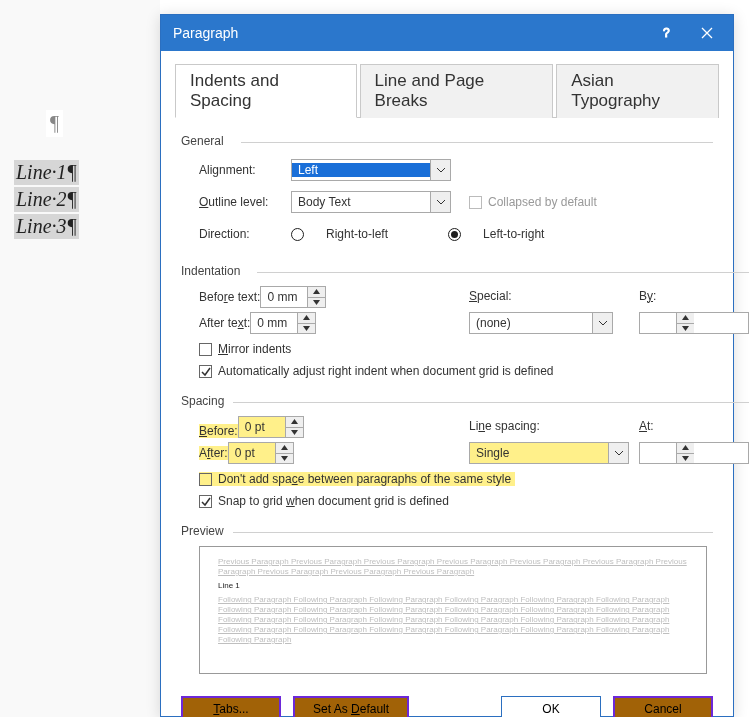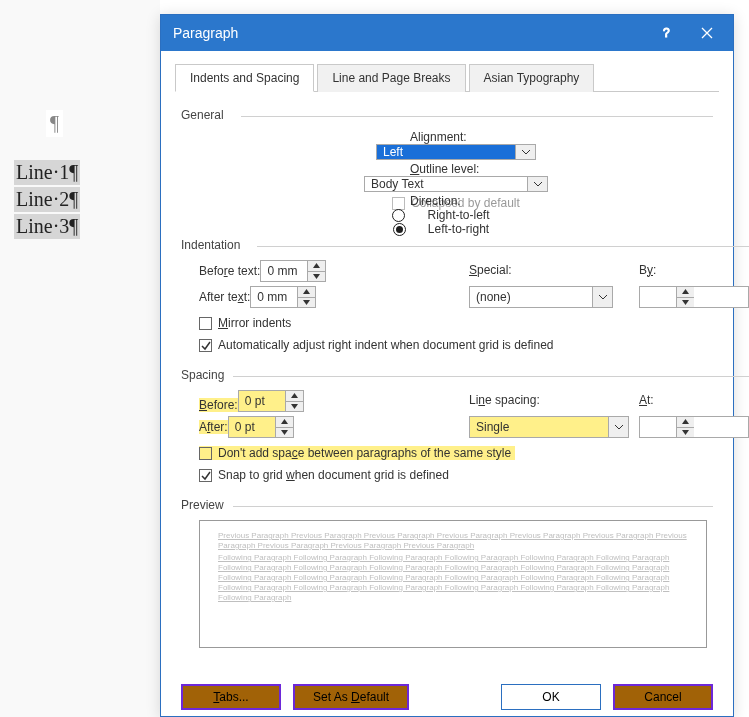--- a/index.html
+++ b/index.html
@@ -17,21 +17,21 @@
     left: 0; top: 0;
     width: 160px; height: 717px;
     background: #f9f9f9;
   }
   .doc-lines {
     position: absolute; top: 160px; left: 14px;
     font-family: "Times New Roman", serif; font-size: 20px; color: #222;
   }
   .doc-lines .pilcrow-top { position: absolute; top: -50px; left: 32px; color: #888; background: #fff; padding: 2px 4px;}
   .doc-lines .sel { background: #d6d6d6; padding: 1px 2px; margin-bottom: 2px; display: inline-block; }
-  .doc-lines .ln { display:block; margin-bottom: 2px;}
+  .doc-lines .ln { display:block; margin-bottom: 2px; font-style: italic;}
 
   .dialog {
     position: absolute;
     left: 160px; top: 14px;
     width: 574px; height: 703px;
     background: #fff;
     border: 1px solid #2b6fc0;
     box-shadow: 0 2px 14px rgba(0,0,0,.14);
     display: flex; flex-direction: column;
   }
@@ -42,21 +42,21 @@
   .titlebar .title { font-size: 14px; }
   .titlebar .spacer { flex: 1; }
   .titlebar .tbtn { width: 40px; height: 36px; display:flex; align-items:center; justify-content:center; color:#fff; }
   .titlebar .tbtn svg { width:12px; height:12px; stroke:#fff; }
 
   .tabs {
     display:flex; gap: 3px; margin: 12px 14px 0 14px;
     border-bottom: 1px solid #c9c9c9;
   }
   .tab {
-    padding: 6px 14px; font-size: 12px;
+    padding: 6px 14px; font-size: 17px;
     border: 1px solid #c9c9c9; border-bottom: none;
     background: #f1f1f1; color: #333;
     position: relative; top: 1px;
   }
   .tab.active { background: #fff; border-bottom: 1px solid #fff; }
 
   .content {
     flex: 1; padding: 10px 20px 6px 20px; color: #333;
   }
   fieldset { border: none; margin-bottom: 6px; }
@@ -65,21 +65,21 @@
     position: relative;
   }
   .legend::after {
     content: ""; position: absolute; left: 60px; right: 0; top: 8px;
     height: 1px; background: #d0d0d0;
   }
   .legend.spacing::after { left: 52px; }
   .legend.ind::after { left: 76px; }
   .legend.prev::after { left: 52px; }
 
-  .row { display:flex; align-items:center; height: 28px; margin-left: 18px; margin-bottom: 4px; flex-direction: column; }
+  .row { display:flex; align-items:center; height: 28px; margin-left: 18px; margin-bottom: 4px; }
   .row .label { width: 92px; }
   .u { text-decoration: underline; }
   .hl { background: #fff08a; }
 
   .combo {
     display:flex; align-items:center; height: 22px; border: 1px solid #a9a9a9; background:#fff;
   }
   .combo .val { flex:1; padding: 0 6px; font-size: 12px; }
   .combo .btn {
     width: 20px; height: 100%; display:flex; align-items:center; justify-content:center;
@@ -180,21 +180,21 @@
           <span class="btn">
               <svg viewBox="0 0 8 8">
                 <path d="M0 2 L4 6 L8 2" fill="none" stroke="#333"></path>
               </svg>
             </span>
         </div>
       </div>
 
       <div class="row">
         <span class="label"><span class="u">O</span><span>utline level:</span></span>
-        <div class="combo" style="width:184px">
+        <div class="combo" style="width:160px">
           <span class="val">Body Text</span>
           <span class="btn">
               <svg viewBox="0 0 8 8">
                 <path d="M0 2 L4 6 L8 2" fill="none" stroke="#333"></path>
               </svg>
             </span>
         </div>
         <span style="width:18px"></span>
         <span class="check disabled" style="margin-left:0">
           <span class="box"></span>
@@ -395,20 +395,21 @@
             </svg>
           </span>
         <span>Snap to grid <span class="u">w</span>hen document grid is defined</span>
       </div>
     </fieldset>
 
     <fieldset>
       <div class="legend prev">Preview</div>
       <div class="preview-box">
         <div class="pvline">Previous Paragraph Previous Paragraph Previous Paragraph Previous Paragraph Previous Paragraph Previous Paragraph Previous Paragraph Previous Paragraph Previous Paragraph Previous Paragraph</div>
+        <div class="pvmain">Line 1</div>
         <div class="pvline">Following Paragraph Following Paragraph Following Paragraph Following Paragraph Following Paragraph Following Paragraph Following Paragraph Following Paragraph Following Paragraph Following Paragraph Following Paragraph Following Paragraph Following Paragraph Following Paragraph Following Paragraph Following Paragraph Following Paragraph Following Paragraph Following Paragraph Following Paragraph Following Paragraph Following Paragraph Following Paragraph Following Paragraph Following Paragraph</div>
       </div>
     </fieldset>
   </div>
 
   <div class="buttons">
     <div class="btnp">
         <span><span class="u">T</span>abs...</span>
       </div>
     <div class="btnp">

